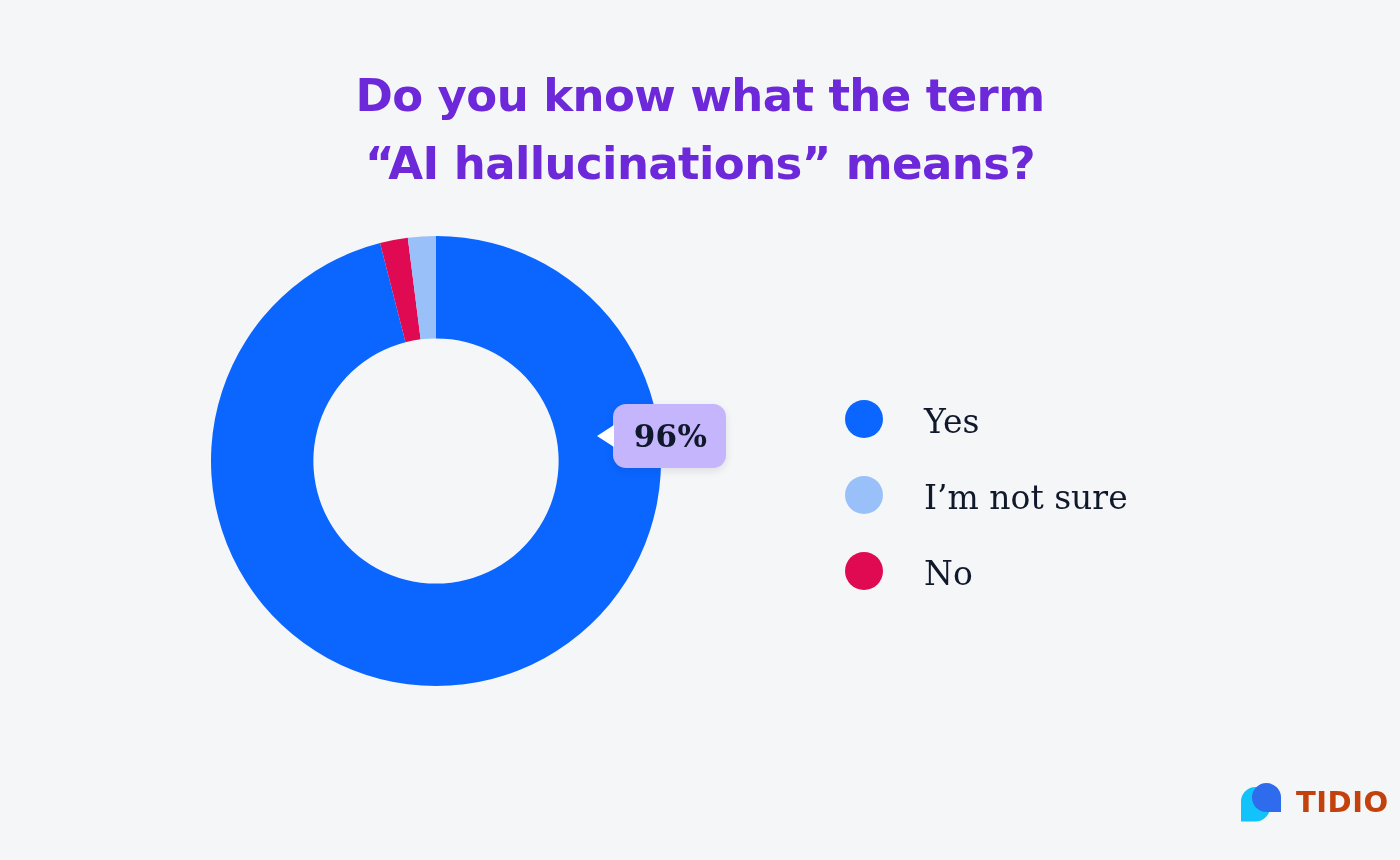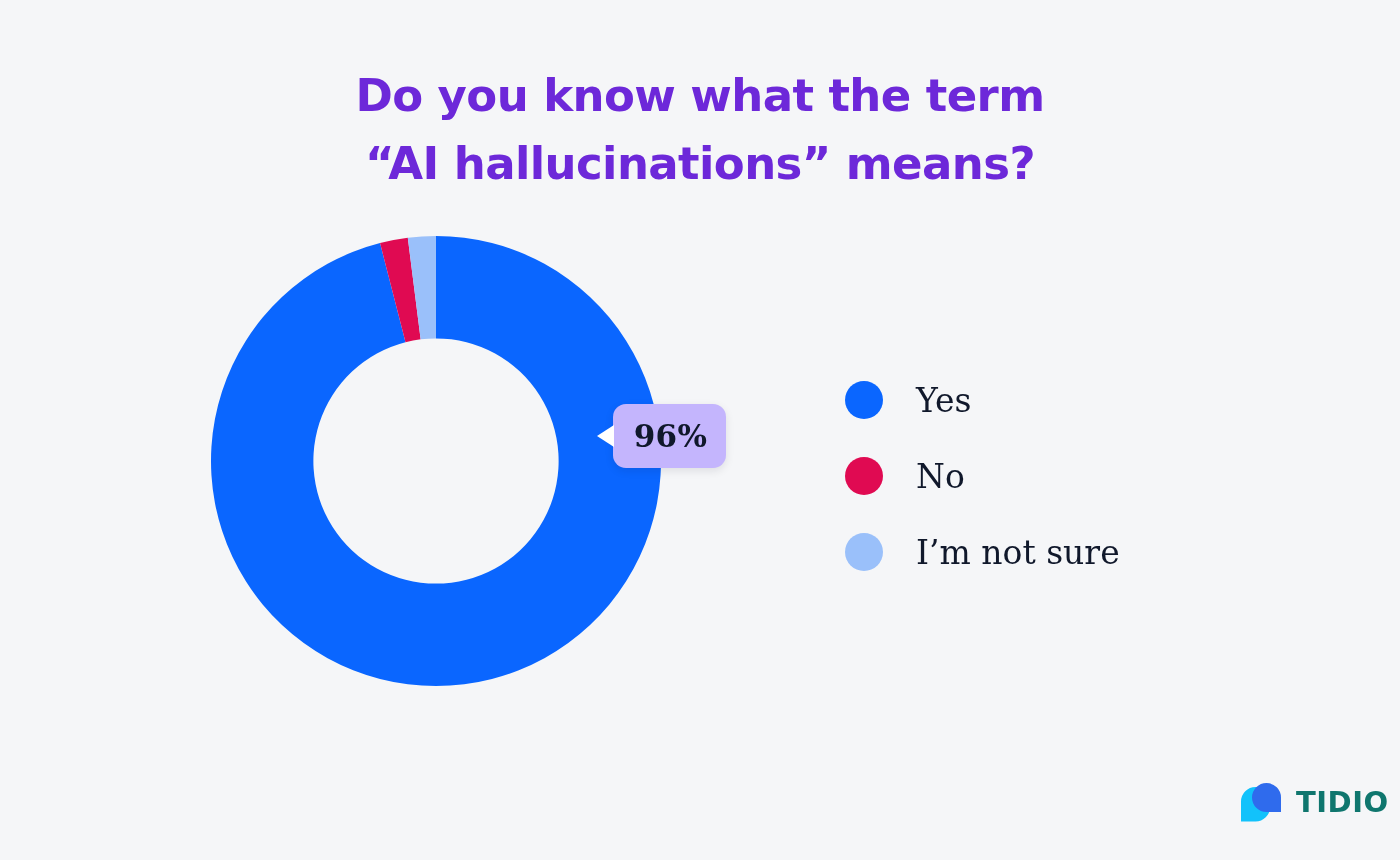--- a/index.html
+++ b/index.html
@@ -79,22 +79,23 @@
 
   
   #legend {
     position: absolute;
     left: 845px;
     top: 362px;
     width: 430px;
   }
   .legend-row {
     display: flex;
-    align-items: center;
+    align-items: flex-end;
     height: 76px;
+    gap: 8px;
   }
   .legend-swatch {
     width: 38px;
     height: 38px;
     border-radius: 50%;
     flex: 0 0 38px;
   }
   .legend-label {
     margin-left: 33px;
     font-family: "DejaVu Serif", serif;
@@ -114,21 +115,21 @@
     display: flex;
     align-items: center;
   }
   #brand-mark { display: block; width: 46px; height: 44px; }
   #brand-wordmark {
     margin-left: 12px;
     font-family: "DejaVu Sans", sans-serif;
     font-weight: 700;
     font-size: 29px;
     letter-spacing: 0.5px;
-    color: #0f766e;
+    color: #c2410c;
     line-height: 1;
   }
 </style>
 </head>
 <body>
 
 <div id="chart-title">Do you know what the term
 “AI hallucinations” means?</div>
 
 <div id="donut-wrap">
@@ -147,27 +148,27 @@
 </div>
 
 <div id="legend">
 
   <div class="legend-row">
     <span class="legend-swatch" style="background: rgb(10, 102, 255);"></span>
     <span class="legend-label">Yes</span>
   </div>
 
   <div class="legend-row">
-    <span class="legend-swatch" style="background: rgb(224, 10, 82);"></span>
-    <span class="legend-label">No</span>
+    <span class="legend-swatch" style="background: rgb(154, 192, 250);"></span>
+    <span class="legend-label">I’m not sure</span>
   </div>
 
   <div class="legend-row">
-    <span class="legend-swatch" style="background: rgb(154, 192, 250);"></span>
-    <span class="legend-label">I’m not sure</span>
+    <span class="legend-swatch" style="background: rgb(224, 10, 82);"></span>
+    <span class="legend-label">No</span>
   </div>
 
 </div>
 
 <div id="brand-logo">
   <svg id="brand-mark" viewBox="0 0 46 44">
 
     <path id="mark-cyan" d="M3 20.5 A14.5 14.5 0 0 1 17.5 6 H32 V26 A14.5 14.5 0 0 1 17.5 40.5 H3 Z" transform="translate(0,1)" fill="#12c2fb"></path>
 
     <path id="mark-blue" d="M18 17.5 A14.5 14.5 0 0 1 32.5 3 A14.5 14.5 0 0 1 47 17.5 V32 H32.5 A14.5 14.5 0 0 1 18 17.5 Z" transform="translate(-4,0)" fill="#2f6bed"></path>

